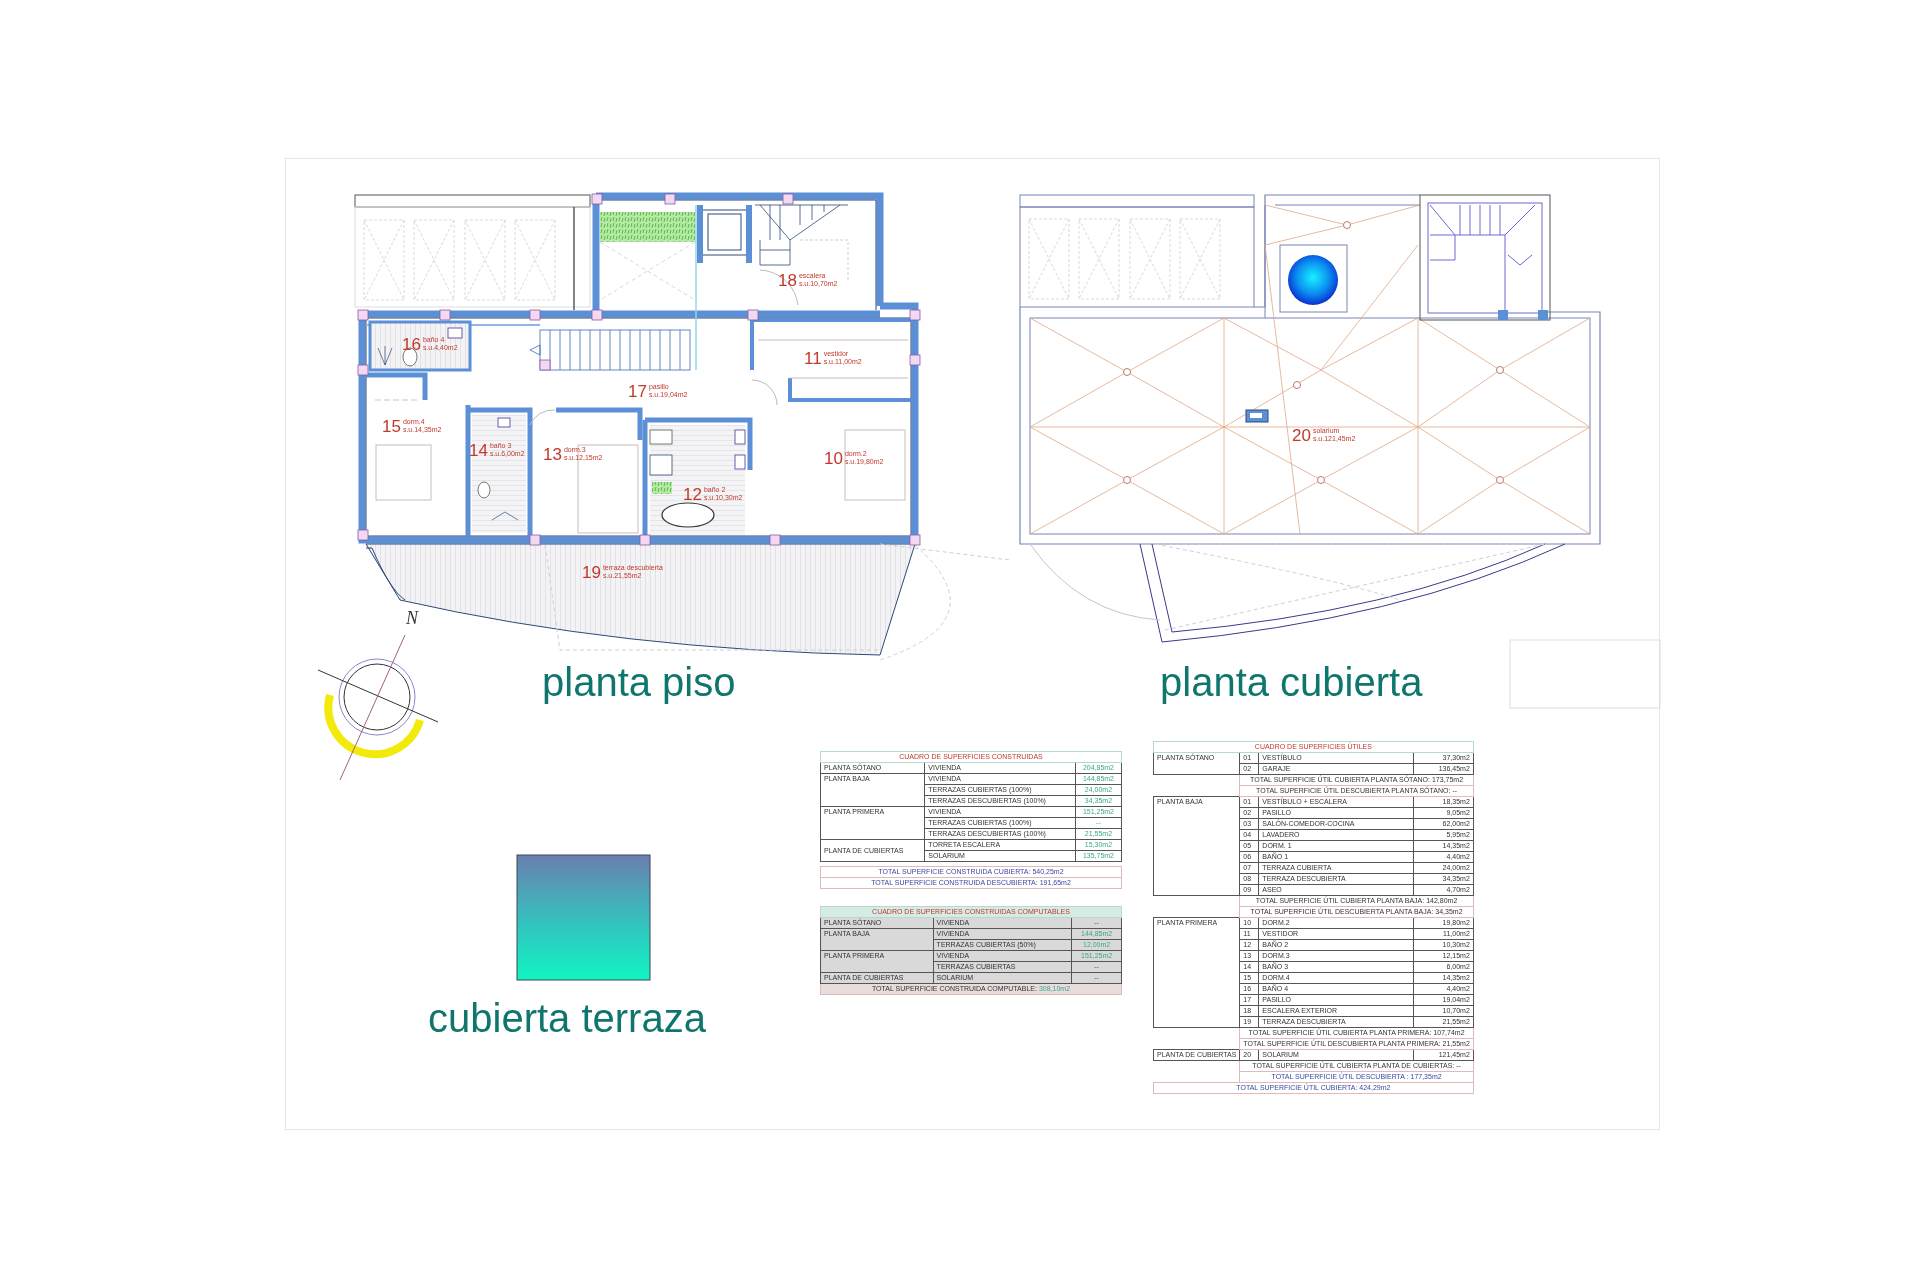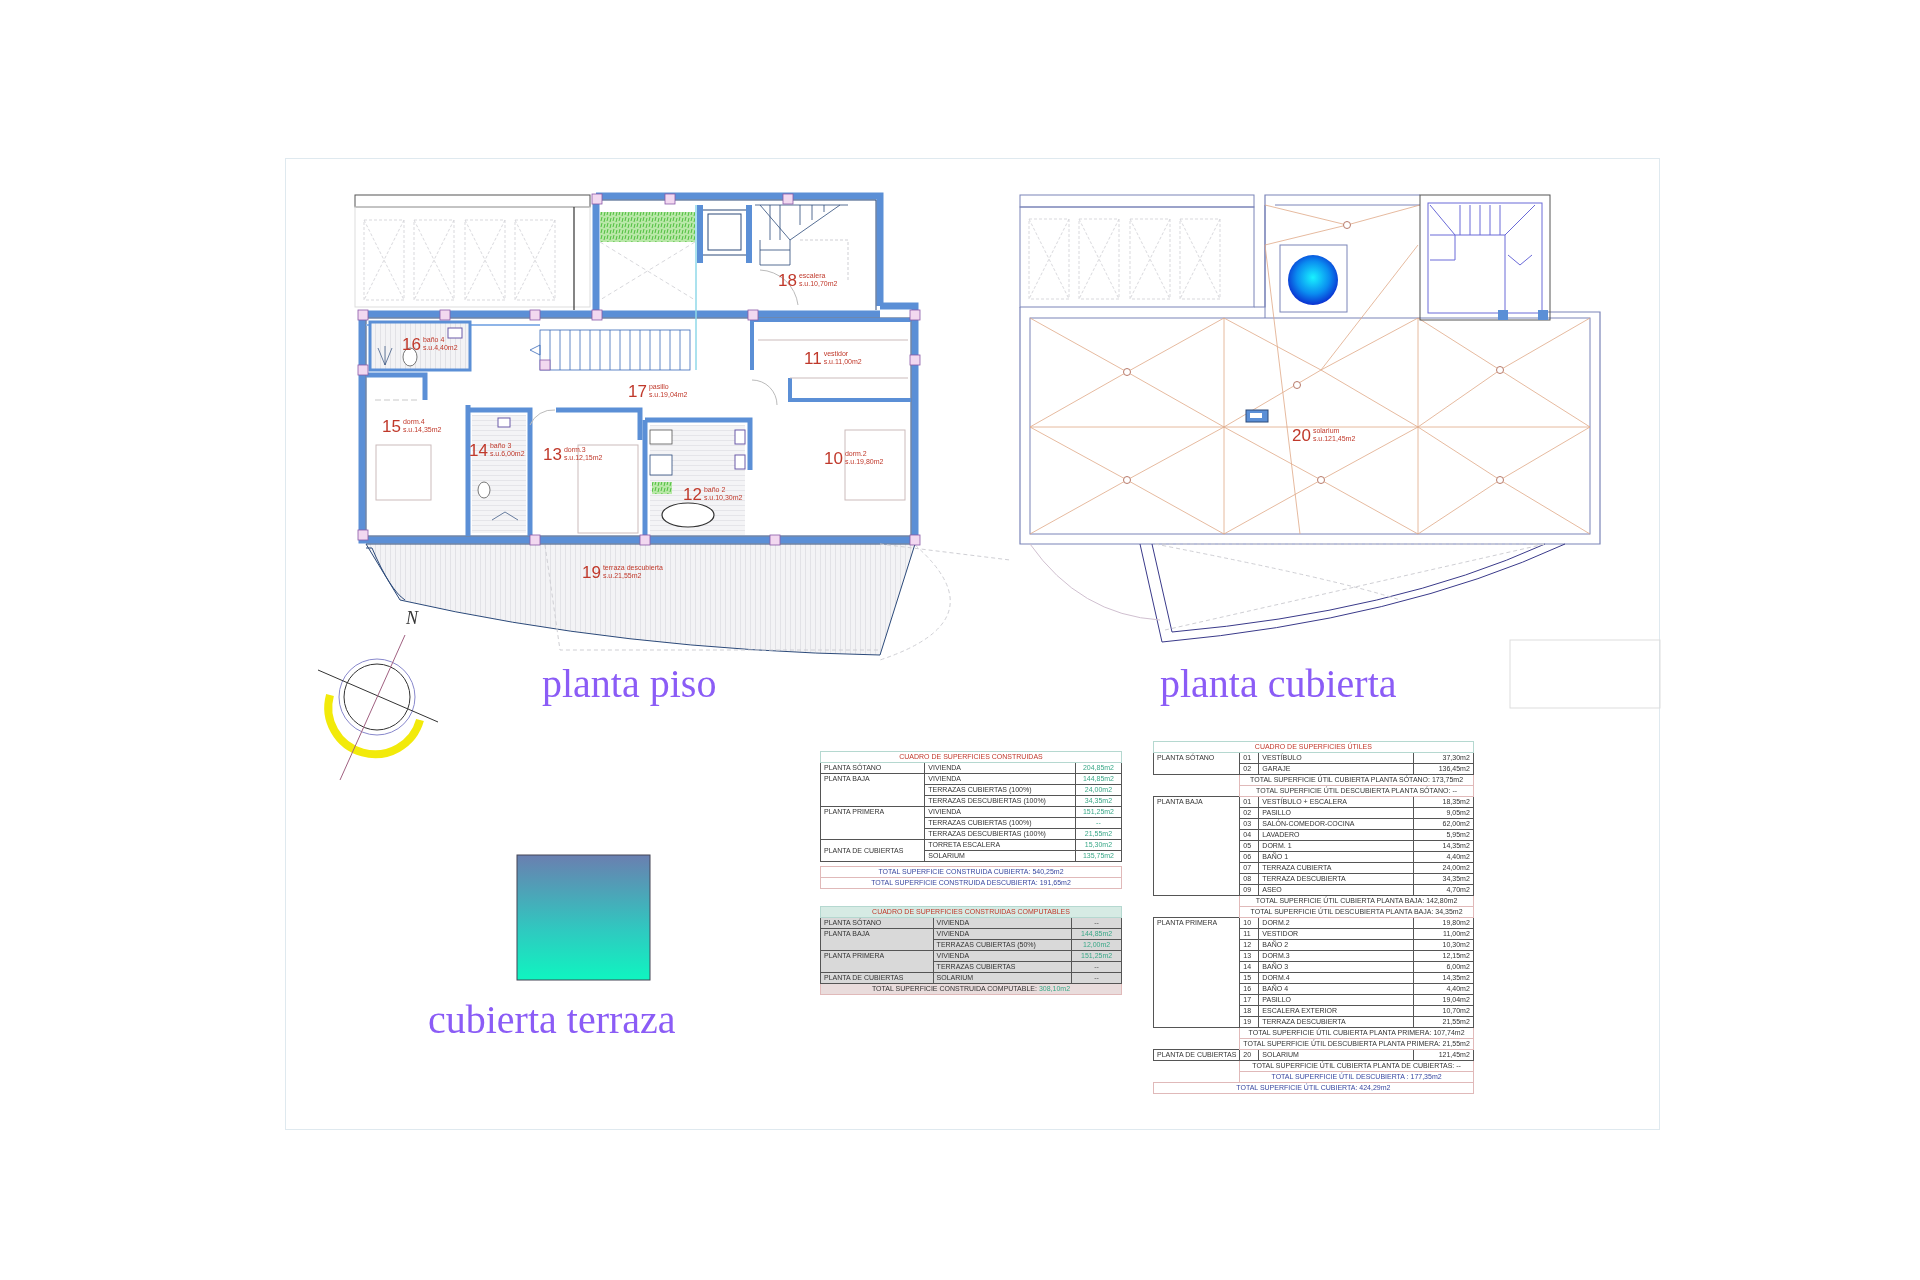--- a/index.html
+++ b/index.html
@@ -1,19 +1,19 @@
 <!DOCTYPE html>
 <html><head>
 <meta charset="utf-8">
 <style>
   html,body{margin:0;padding:0;background:#ffffff;}
   body{width:1920px;height:1280px;position:relative;overflow:hidden;font-family:"Liberation Sans",sans-serif;}
   .frame{position:absolute;left:285px;top:158px;width:1373px;height:970px;border:1px solid #dfe9ef;}
   .plan-svg{position:absolute;left:0;top:0;}
-  .title{position:absolute;color:#8b5cf6;font-family:Liberation Serif, serif;font-size:40px;white-space:nowrap;}
+  .title{position:absolute;color:#0f766e;font-family:Liberation Sans, sans-serif;font-size:40px;white-space:nowrap;}
   .room-label{position:absolute;color:#c0392b;font-size:17px;white-space:nowrap;line-height:1;}
   .room-label .num{font-size:17px;}
   .room-label .txt{display:inline-block;font-size:7px;line-height:8px;vertical-align:top;margin-left:2px;}
   table.sup{position:absolute;border-collapse:collapse;font-size:7px;color:#333;}
   table.sup td{border:1px solid #555;padding:0 3px;height:10px;line-height:10px;white-space:nowrap;}
   table.sup td.head{border:1px solid #b5d8d0;color:#c0392b;text-align:center;background:#ffffff;}
   table.sup td.val{color:#3aa888;text-align:center;}
   table.sup td.valr{text-align:right;color:#333;}
   table.sup td.tot{border:1px solid #e0b9b9;text-align:center;color:#333;}
   table.sup td.totblue{border:1px solid #e0b9b9;text-align:center;color:#3a48a0;}

